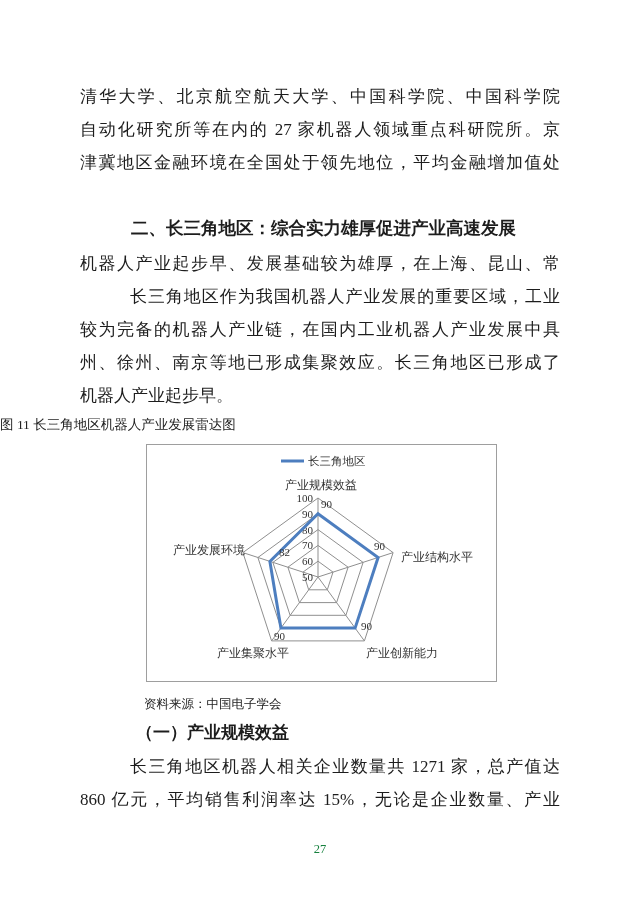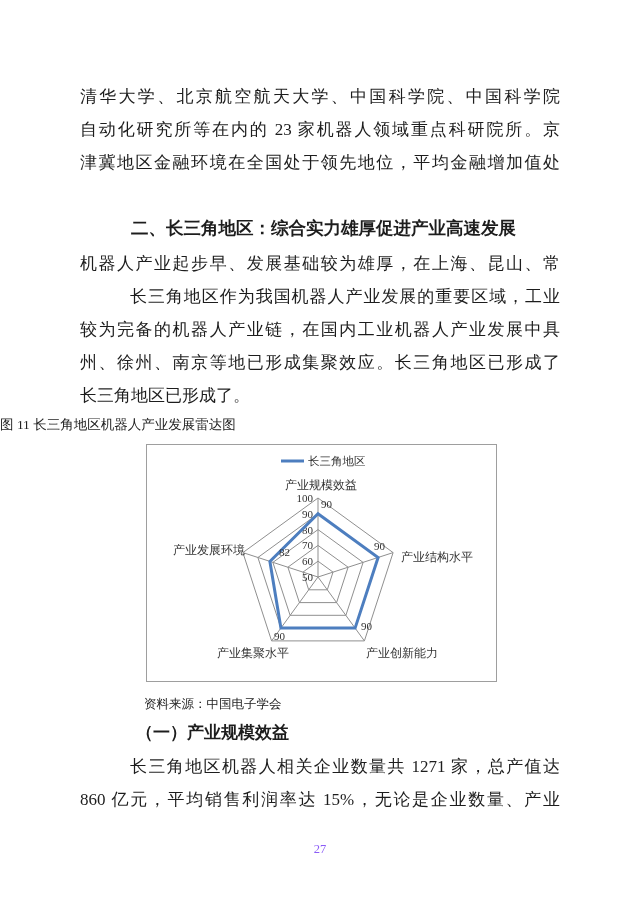--- a/index.html
+++ b/index.html
@@ -27,41 +27,41 @@
   }
   .chart-frame{
     position:absolute;left:146px;top:444px;width:349px;height:236px;
     border:1px solid #9e9e9e;background:#ffffff;
   }
   .source-note{
     position:absolute;left:144px;font-size:12.5px;line-height:16px;color:#222;white-space:nowrap;
   }
   .page-number{
     position:absolute;left:0;width:640px;text-align:center;
-    font-size:12.5px;line-height:16px;color:#8b5cf6;
+    font-size:12.5px;line-height:16px;color:#15803d;
   }
   svg text{font-family:"Liberation Serif","DejaVu Serif",serif;fill:#333333;}
 </style>
 </head>
 <body>
 
 <div class="block" style="top:80px">
   <div class="tline">清华大学、北京航空航天大学、中国科学院、中国科学院</div>
-  <div class="tline">自动化研究所等在内的 23 家机器人领域重点科研院所。京</div>
+  <div class="tline">自动化研究所等在内的 27 家机器人领域重点科研院所。京</div>
   <div class="tline">津冀地区金融环境在全国处于领先地位，平均金融增加值处</div>
 </div>
 
 <div class="block sec-heading" style="top:212px">二、长三角地区：综合实力雄厚促进产业高速发展</div>
 
 <div class="block" style="top:247px">
   <div class="tline">机器人产业起步早、发展基础较为雄厚，在上海、昆山、常</div>
   <div class="tline indent">长三角地区作为我国机器人产业发展的重要区域，工业</div>
   <div class="tline">较为完备的机器人产业链，在国内工业机器人产业发展中具</div>
   <div class="tline">州、徐州、南京等地已形成集聚效应。长三角地区已形成了</div>
-  <div class="tline last">长三角地区已形成了。</div>
+  <div class="tline last">机器人产业起步早。</div>
 </div>
 
 <div class="caption" style="top:415px">图 11 长三角地区机器人产业发展雷达图</div>
 
 <div class="chart-frame">
   <svg width="349" height="236" viewBox="0 0 349 236" xmlns="http://www.w3.org/2000/svg">
       <polygon points="171.0,116.2 186.0,127.1 180.3,144.8 161.7,144.8 156.0,127.1" fill="none" stroke="#8f8f8f" stroke-width="1"></polygon>
       <polygon points="171.0,100.4 201.1,122.2 189.6,157.6 152.4,157.6 140.9,122.2" fill="none" stroke="#8f8f8f" stroke-width="1"></polygon>
       <polygon points="171.0,84.6 216.1,117.4 198.9,170.3 143.1,170.3 125.9,117.4" fill="none" stroke="#8f8f8f" stroke-width="1"></polygon>
       <polygon points="171.0,68.8 231.1,112.5 208.1,183.1 133.9,183.1 110.9,112.5" fill="none" stroke="#8f8f8f" stroke-width="1"></polygon>

